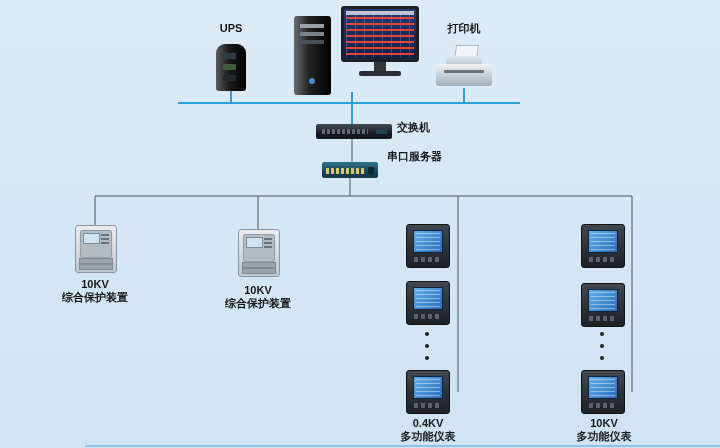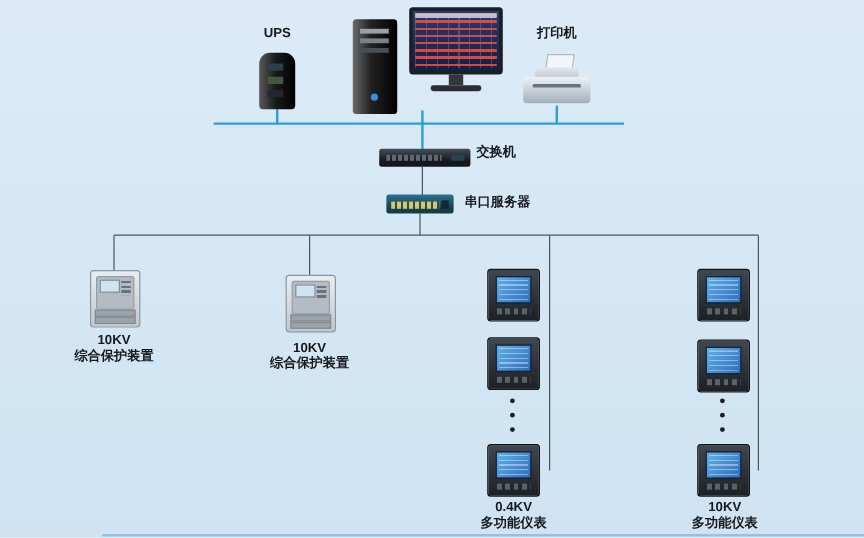--- a/index.html
+++ b/index.html
@@ -126,21 +126,21 @@
   <div class="switch">
     <span class="ports"></span>
     <span class="sled"></span>
   </div>
   <div class="lbl" style="left:397px;top:121px;text-align:center">交换机</div>
 
   <div class="serial">
     <span class="sports"></span>
     <span class="sside"></span>
   </div>
-  <div class="lbl" style="left:387px;top:163px;text-align:right">串口服务器</div>
+  <div class="lbl" style="left:387px;top:150px;text-align:right">串口服务器</div>
 
   <div class="prot" style="left:75px;top:225px">
     <div class="panel">
       <span class="lcd"></span>
       <span class="keys"></span>
     </div>
     <span class="slot-a"></span>
     <span class="slot-b"></span>
   </div>
   <div class="lbl" style="left:55px;top:278px;width:80px">

